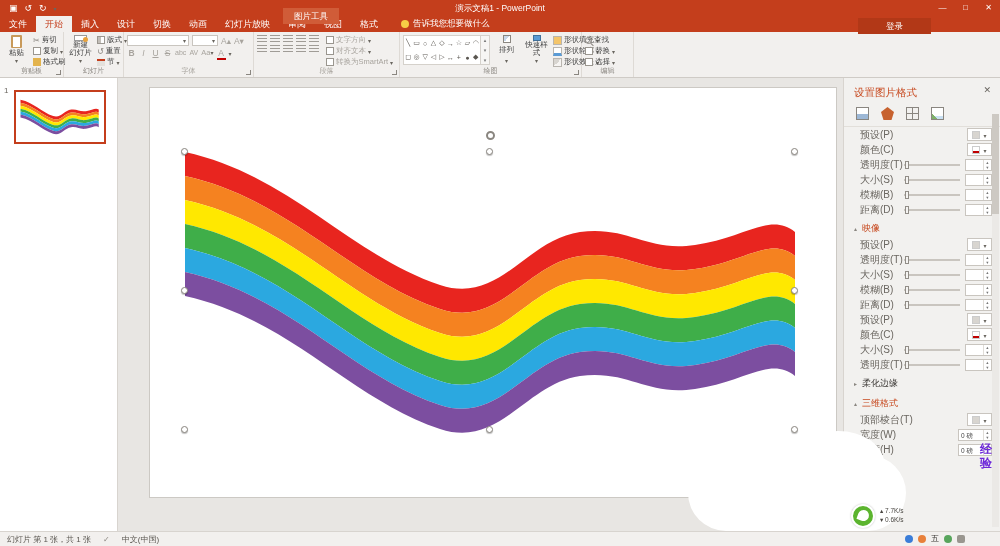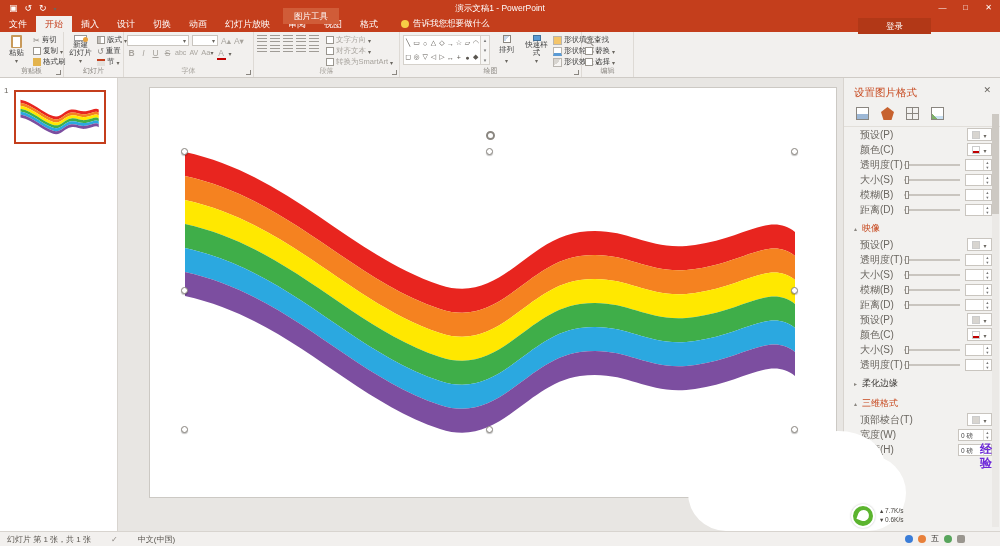--- a/index.html
+++ b/index.html
@@ -93,21 +93,21 @@
 .arr::before{content:'▴';}
 .arr::after{content:'▾';}
 .menu-btn{margin-left:auto;width:25px;height:13px;border:1px solid #C9C5BF;background:#fff;display:flex;align-items:center;justify-content:center;gap:3px;}
 .mswatch{width:8px;height:8px;display:inline-block;border:1px solid #CCC;}
 .mswatch.gray{background:#D8D5D0;}
 .mswatch.red{background:linear-gradient(180deg,#fff 60%,#C00000 60%);}
 .pscroll{position:absolute;right:1px;top:36px;bottom:4px;width:7px;background:#EBE9E6;}
 .pthumb{position:absolute;right:0;top:0;width:7px;height:100px;background:#CDC9C3;}
 
 
-.statusbar{position:absolute;left:0;top:531px;width:1000px;height:15px;background:#F2F0EE;border-top:1px solid #D8D4CF;display:flex;align-items:center;font-size:8px;color:#5A5650;padding:0 7px;gap:20px;z-index:25;text-align:right;}
+.statusbar{position:absolute;left:0;top:531px;width:1000px;height:15px;background:#F2F0EE;border-top:1px solid #D8D4CF;display:flex;align-items:center;font-size:8px;color:#5A5650;padding:0 7px;gap:12px;z-index:25;text-align:right;}
 .sb-right{margin-left:auto;display:flex;align-items:center;gap:7px;}
 .sb-ic{width:10px;height:9px;border:1px solid #8A8680;background:#fff;display:inline-block;}
 .sb-ic.v2{background:linear-gradient(90deg,#B9B5AF 3px,#fff 3px);}
 .sb-ic.v3{background:repeating-linear-gradient(90deg,#B9B5AF 0 2px,#fff 2px 4px);}
 .sb-ic.v4{background:linear-gradient(180deg,#B9B5AF 3px,#fff 3px);}
 .zoom{display:flex;align-items:center;gap:4px;}
 .ztrack{width:66px;height:1px;background:#A8A49E;position:relative;}
 .zknob{position:absolute;left:44%;top:-3px;width:3px;height:7px;background:#6A6660;}
 
 

